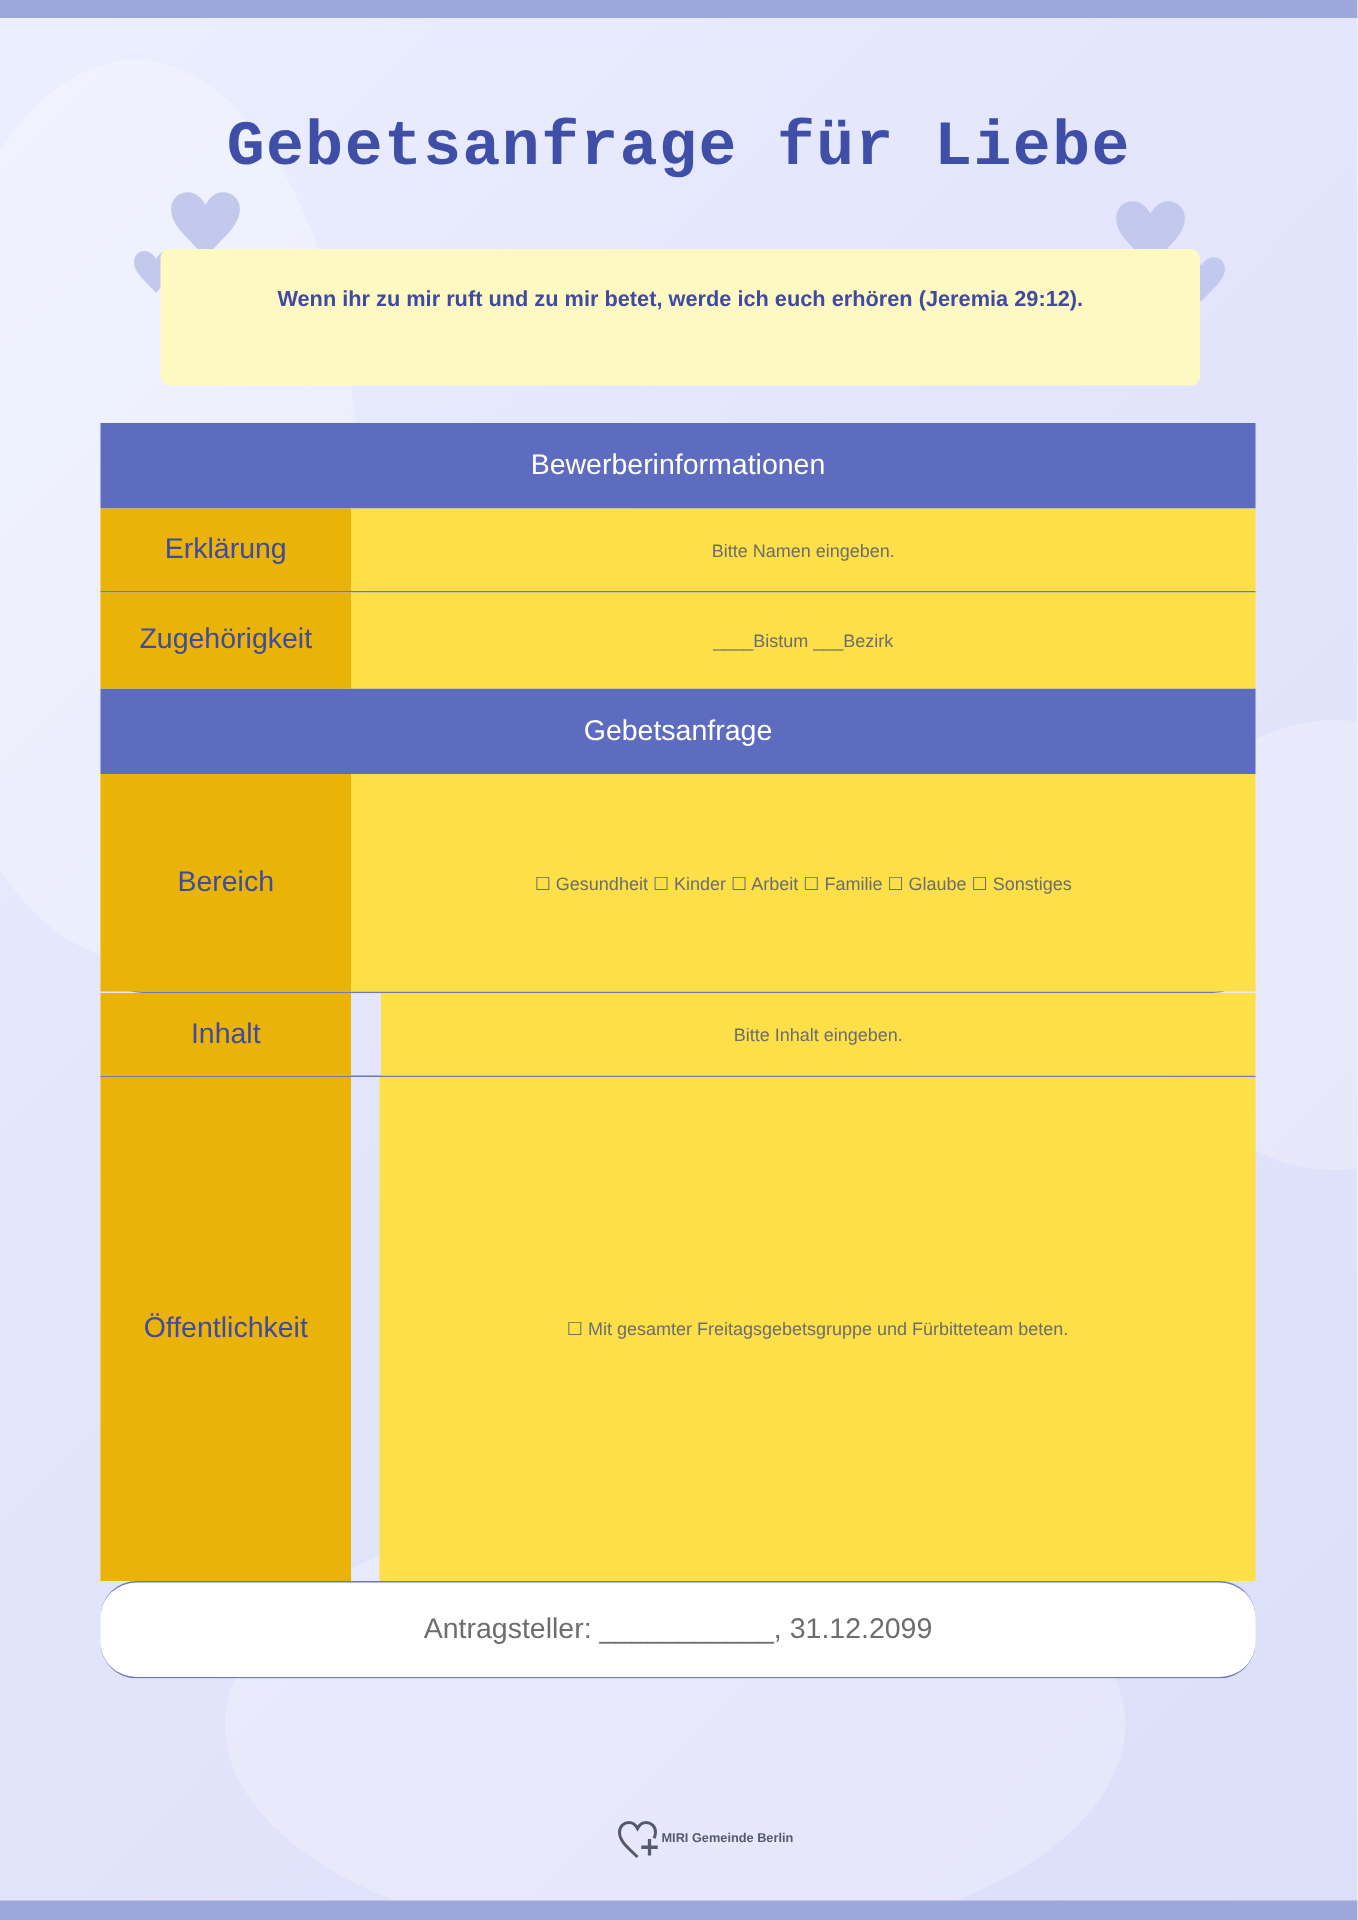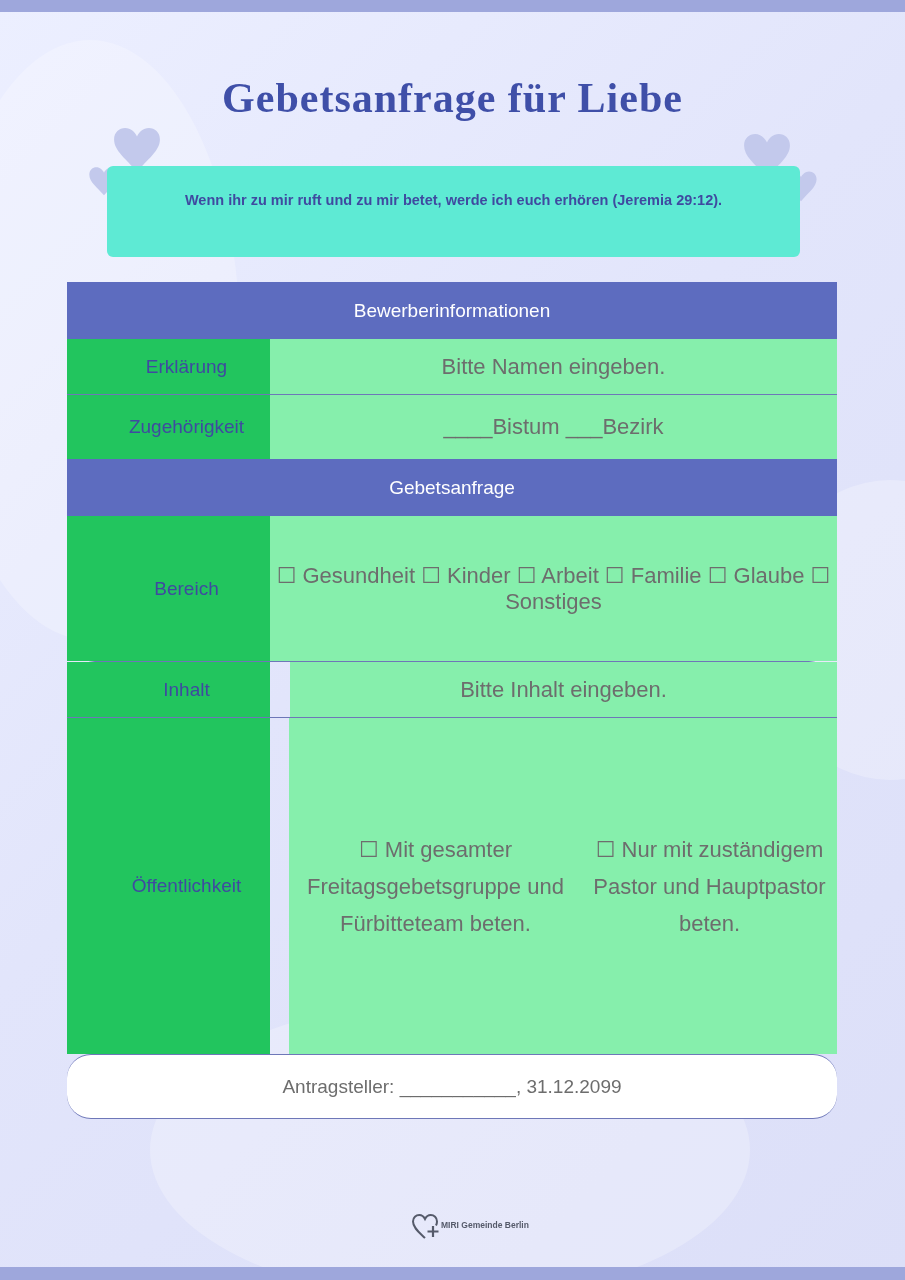--- a/index.html
+++ b/index.html
@@ -6,48 +6,48 @@
     body {
       width: 905px; height: 1280px; position: relative; overflow: hidden;
       background: linear-gradient(135deg, #ecefff 0%, #e2e5fb 45%, #dcdff8 100%);
       font-family: "Liberation Sans", sans-serif;
     }
     .bar-top { position: absolute; left: 0; top: 0; width: 905px; height: 12px; background: #9ea7dc; }
     .bar-bottom { position: absolute; left: 0; top: 1267px; width: 905px; height: 13px; background: #9ea7dc; }
     .blob { position: absolute; border-radius: 50%; background: rgba(255,255,255,0.25); }
     .title {
       position: absolute; left: 0; width: 905px; top: 74px; text-align: center;
-      font-family: Liberation Serif, serif; font-weight: bold; font-size: 42px;
+      font-family: Liberation Mono, monospace; font-weight: bold; font-size: 42px;
       color: #3f4fa8; letter-spacing: 1px;
     }
     .heart { position: absolute; }
     .verse-box {
       position: absolute; left: 107px; top: 166px; width: 693px; height: 91px;
-      background: #5eead4; border-radius: 6px;
+      background: #fef9c3; border-radius: 6px;
     }
     .verse-text {
       position: absolute; left: 0; width: 693px; top: 26px; text-align: center;
       font-size: 14.5px; font-weight: bold; color: #3f4aa0;
     }
     .form { position: absolute; left: 67px; top: 282px; width: 770px; }
     .section-head {
       height: 57px; background: #5d6cbf; color: #ffffff;
       display: flex; align-items: center; justify-content: center; font-size: 19px;
     }
     .row { display: flex; border-bottom: 1px solid #6e77b8; }
     .row.last { border-bottom: none; }
     .label {
-      width: 167px; background: #22c55e; color: #3f4aa0; font-size: 19px;
-      display: flex; align-items: center; justify-content: center; padding-left: 36px;
+      width: 167px; background: #eab308; color: #3f4aa0; font-size: 19px;
+      display: flex; align-items: center; justify-content: center;
     }
     .value {
-      flex: 1; background: #86efac; color: #6d6d6d; font-size: 22px;
+      flex: 1; background: #fde047; color: #6d6d6d; font-size: 12px;
       display: flex; align-items: center; justify-content: center; text-align: center;
     }
-    .value.col { flex-direction: row; margin-left: 19px; }
+    .value.col { flex-direction: column; margin-left: 19px; }
     .value.col span { display: block; line-height: 37px; }
     .signature {
       height: 63px; background: #ffffff; border-top: 1px solid #6e77b8; border-bottom: 1px solid #6e77b8;
       display: flex; align-items: center; justify-content: center; color: #6d6d6d; font-size: 19px; border-radius: 24px;
     }
     .logo {
       position: absolute; left: 411px; top: 1213px; display: flex; align-items: center;
     }
     .logo-text { font-size: 8.5px; color: #555a6a; margin-left: -4px; margin-top: -4px; font-weight: bold; }
   </style>
@@ -97,21 +97,20 @@
     <div class="value">☐ Gesundheit ☐ Kinder ☐ Arbeit ☐ Familie ☐ Glaube ☐ Sonstiges</div>
   </div>
   <div class="row" style="height:55px;gap:20px;">
     <div class="label">Inhalt</div>
     <div class="value">Bitte Inhalt eingeben.</div>
   </div>
   <div class="row last" style="height:336px;">
     <div class="label">Öffentlichkeit</div>
     <div class="value col">
       <span>☐ Mit gesamter Freitagsgebetsgruppe und Fürbitteteam beten.</span>
-      <span>☐ Nur mit zuständigem Pastor und Hauptpastor beten.</span>
     </div>
   </div>
 
   <div class="signature">Antragsteller: ___________, 31.12.2099</div>
 </div>
 
 <div class="logo">
   <svg width="34" height="28" viewBox="0 0 34 28">
     <path d="M14 25 C9 20 2 15 2 8.5 C2 4.5 5 2 8.3 2 C11 2 13 4 14 6 C15 4 17 2 19.7 2 C23 2 26 4.5 26 8.5 C26 10 25.6 11.3 25 12.5" fill="none" stroke="#555a6a" stroke-width="2"></path>
     <path d="M22 13 V24 M16.5 18.5 H27.5" stroke="#555a6a" stroke-width="2.2"></path>

